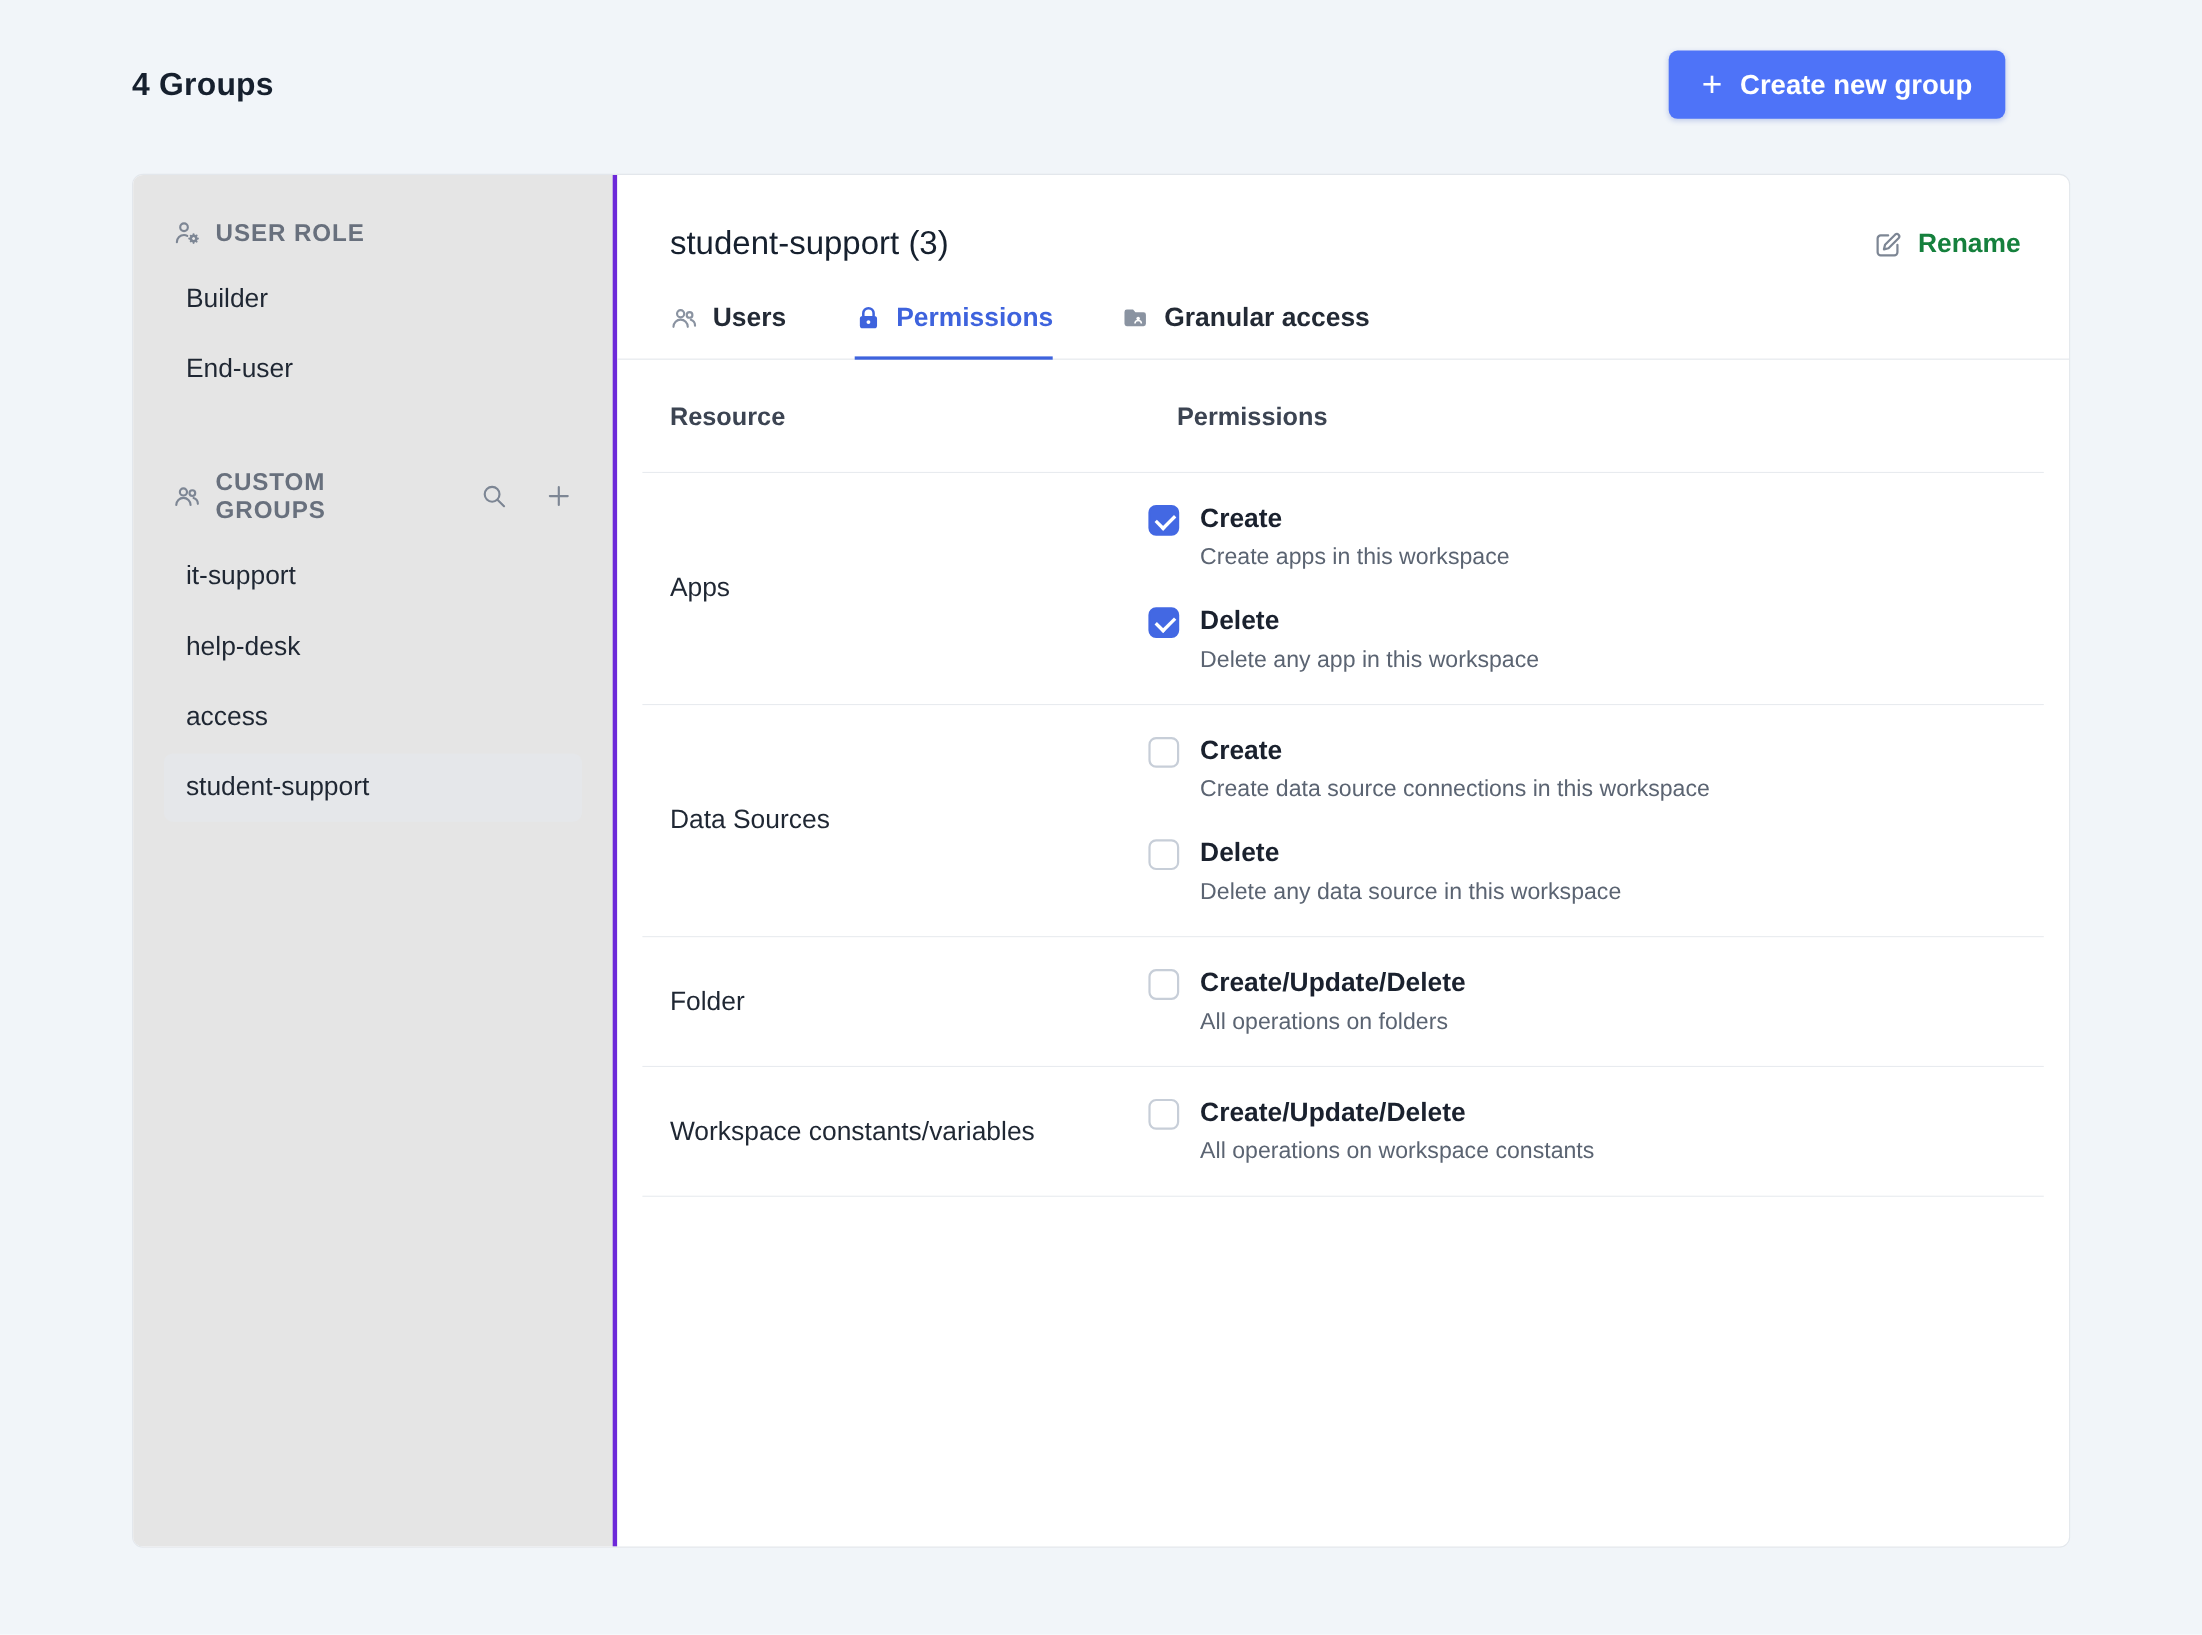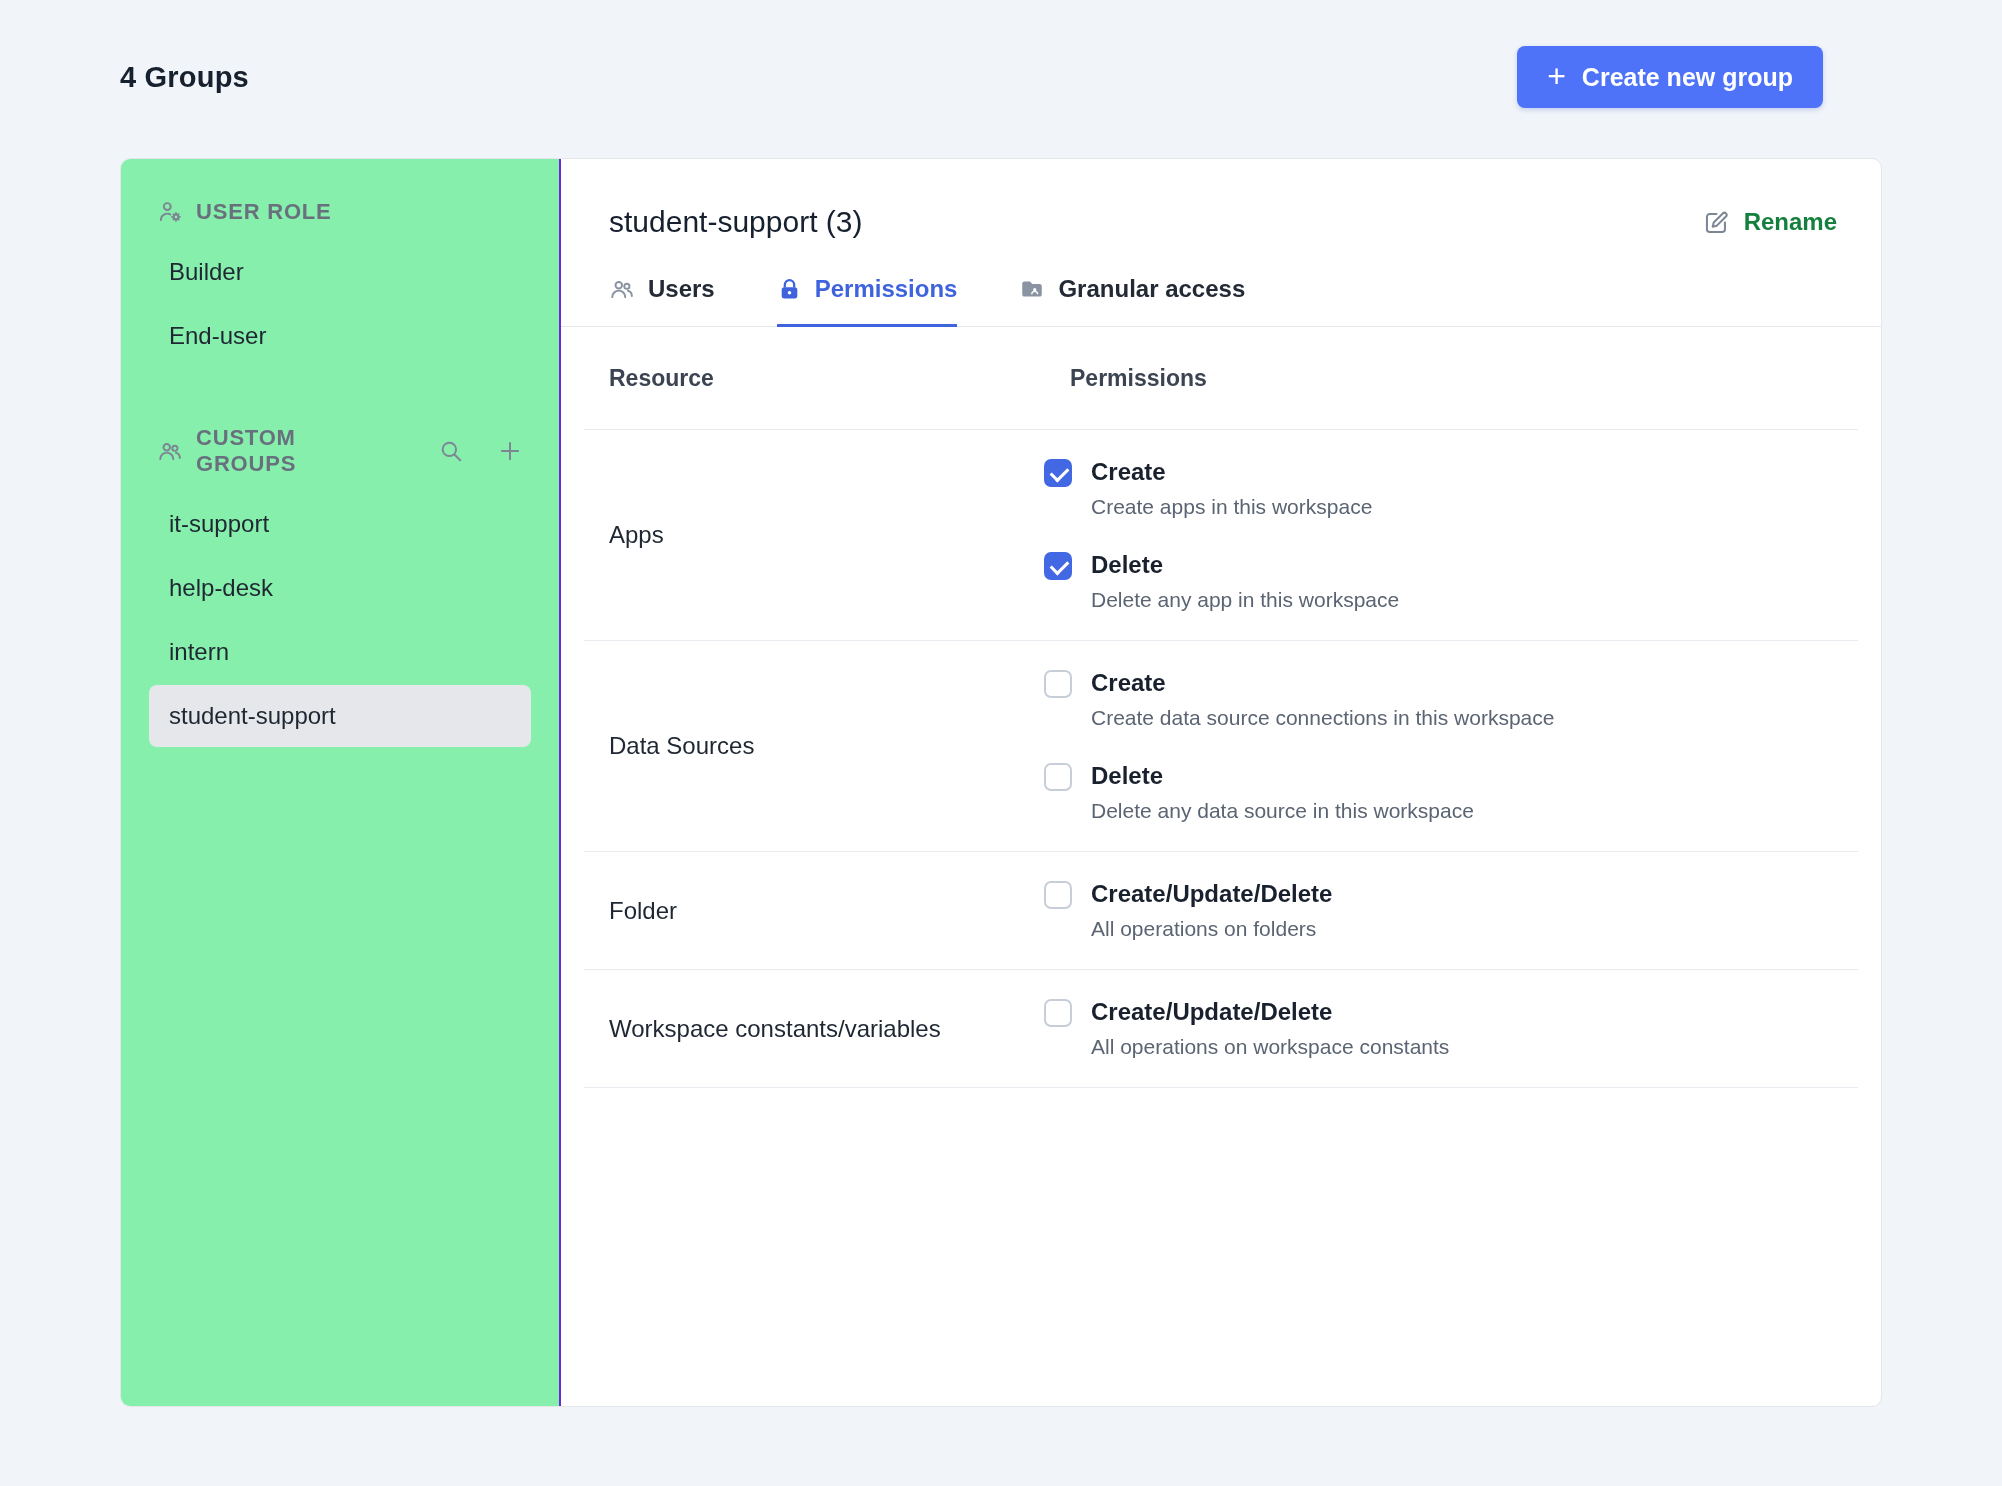--- a/index.html
+++ b/index.html
@@ -31,22 +31,22 @@
   .card {
     margin:50px 120px 0 120px;
     width:1762px; height:1249px;
     background:#fff; border:1px solid #e3e7ec; border-radius:10px;
     display:flex; overflow:hidden;
   }
 
   
   .sidebar {
     width:440px; flex:0 0 440px;
-    border-right:2px solid #6d28d9;
-    padding:26px 28px; background:#86efac;
+    border-right:4px solid #6d28d9;
+    padding:26px 28px; background:#e5e5e5;
   }
   .side-header {
     display:flex; align-items:center; gap:13px;
     padding:14px 8px; color:#68707d;
     font-size:22px; font-weight:700; letter-spacing:0.8px;
   }
   .side-header svg { flex:0 0 auto; }
   .side-header .spacer { flex:1; }
   .icon-btn {
     background:none; border:none; cursor:pointer; padding:0;
@@ -168,21 +168,21 @@
           </svg>
         </button>
         <button class="icon-btn">
           <svg width="26" height="26" viewBox="0 0 24 24" fill="none" stroke="#7d8694" stroke-width="1.8" stroke-linecap="round">
             <path d="M12 4.5v15M4.5 12h15"></path>
           </svg>
         </button>
       </div>
       <div class="side-item">it-support</div>
       <div class="side-item">help-desk</div>
-      <div class="side-item">intern</div>
+      <div class="side-item">access</div>
       <div class="side-item selected">student-support</div>
     </aside>
 
     <main class="content">
 
       <div class="content-head">
         <h2 class="group-title">student-support (3)</h2>
         <button class="rename-btn">
           <svg width="27" height="27" viewBox="0 0 24 24" fill="none" stroke="#7d8694" stroke-width="1.8" stroke-linecap="round" stroke-linejoin="round">
             <path d="M12 4.5H6A2.5 2.5 0 003.5 7v11A2.5 2.5 0 006 20.5h11a2.5 2.5 0 002.5-2.5v-6"></path>

